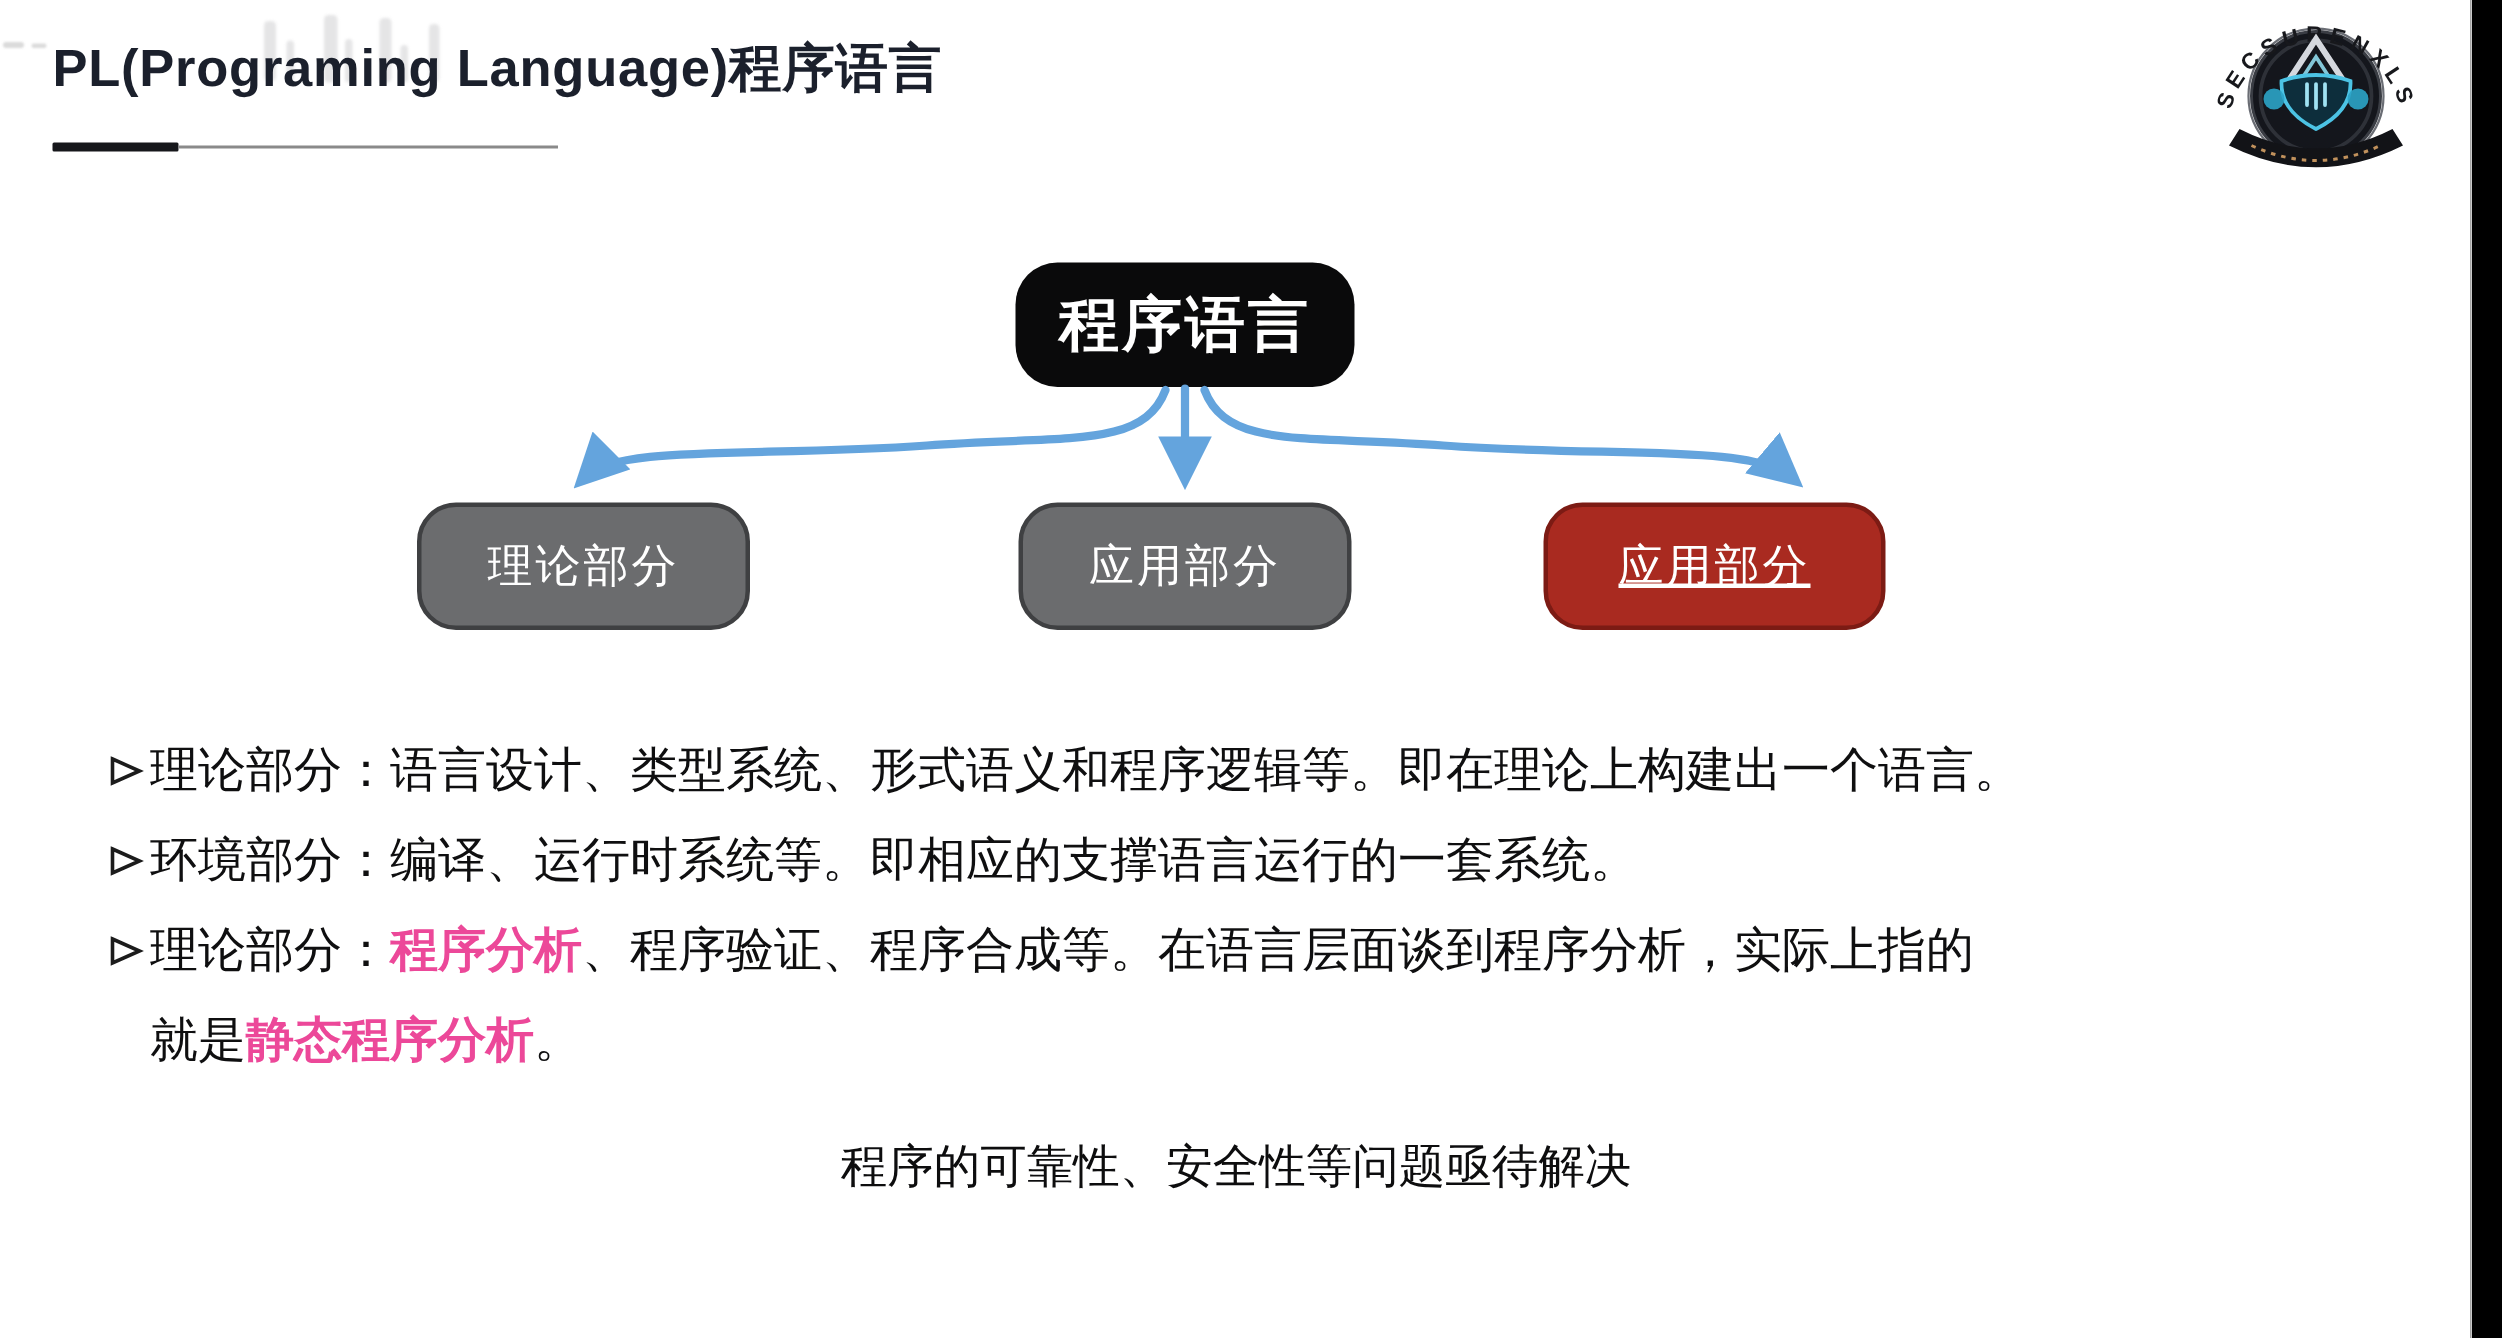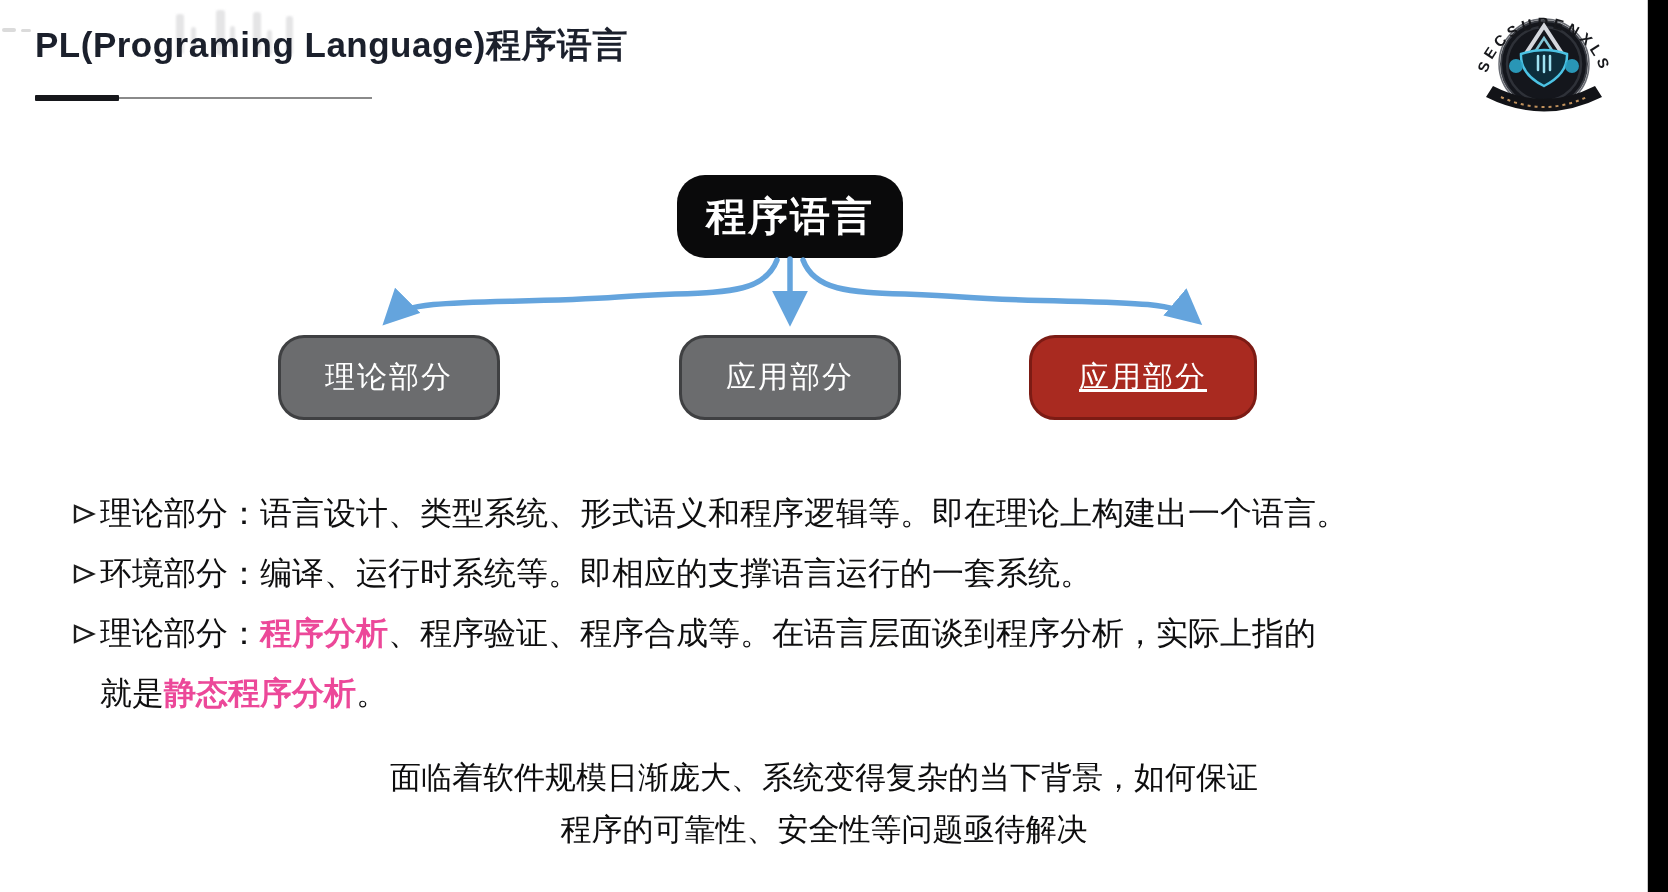--- a/index.html
+++ b/index.html
@@ -133,18 +133,17 @@
       </svg>
       <div class="b-text">
         <span>理论部分：</span><span class="red-bold">程序分析</span><span>、程序验证、程序合成等。在语言层面谈到程序分析，实际上指的</span><br>
         <span>就是</span><span class="red-bold">静态程序分析</span><span>。</span>
       </div>
     </div>
 
   </div>
 
   <div class="footer">
-    <div>面临着软件规模日渐庞大、系统变得复杂的当下背景，如何保证</div>
     <div>程序的可靠性、安全性等问题亟待解决</div>
   </div>
 
   <div class="edge-bar"></div>
 </div>
 
 </body></html>

